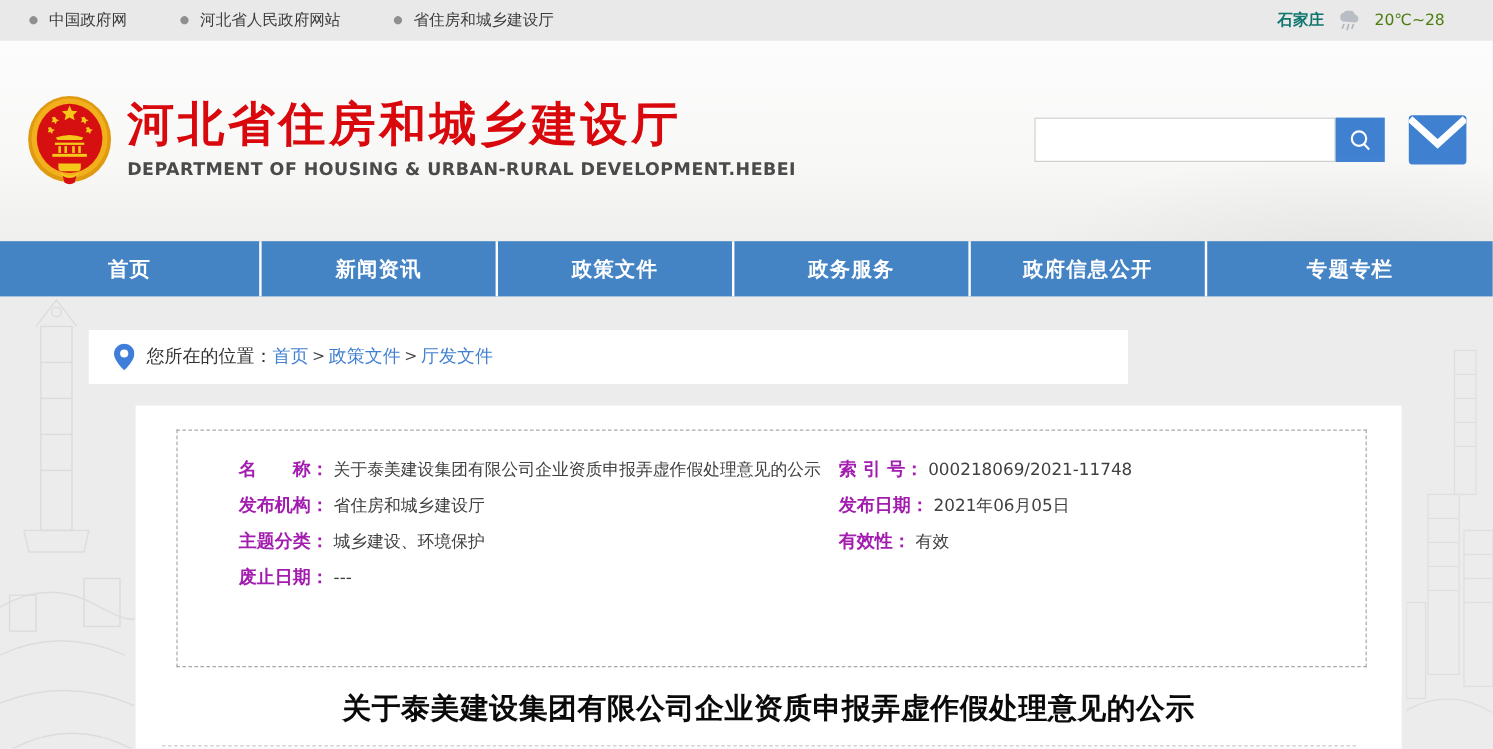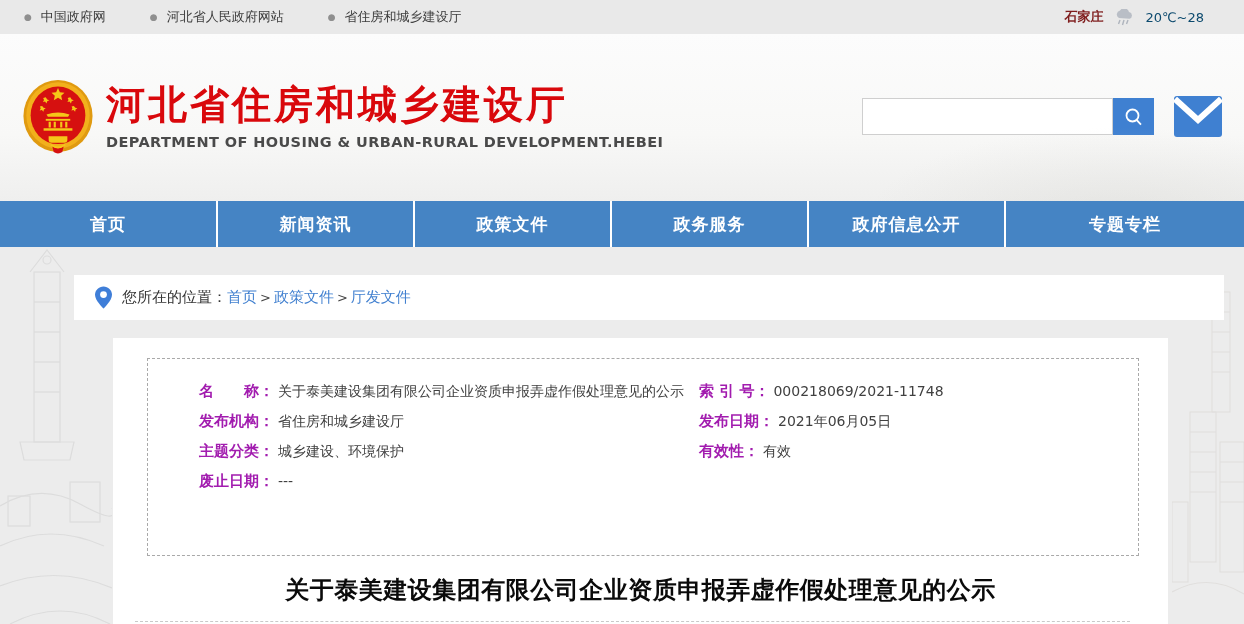--- a/index.html
+++ b/index.html
@@ -6,23 +6,23 @@
   html,body { width:1244px; height:624px; }
   body { font-family:"DejaVu Sans","Liberation Sans",sans-serif; background:#ececec; overflow:hidden; }
   .page { position:relative; width:1244px; height:624px; background:#ececec; }
 
   
   .topbar { position:absolute; top:0; left:0; right:0; height:34px; background:#e9e9e9;
             display:flex; align-items:center; padding:0 40px 0 24px; font-size:13px; color:#3c3c3c; }
   .topbar-link { display:flex; align-items:center; margin-right:44px; cursor:pointer; }
   .topbar-bullet { color:#8f8f8f; font-size:9px; margin-right:9px; line-height:1; }
   .topbar-right { margin-left:auto; display:flex; align-items:center; }
-  .topbar-city { font-weight:bold; color:#7f1d1d; margin-right:10px;margin-left:32px; }
+  .topbar-city { font-weight:bold; color:#0f766e; margin-right:10px;margin-left:32px; }
   .weather-icon { margin-right:10px; display:inline-flex; }
-  .topbar-temp { color:#0c4a6e; font-size:13px; }
+  .topbar-temp { color:#4d7c0f; font-size:13px; }
 
   
   .header { position:absolute; top:34px; left:0; right:0; height:167px;
             background:linear-gradient(180deg,#fcfcfc 0%,#f8f8f7 60%,#efefee 100%); }
   .header::after { content:""; position:absolute; right:0; bottom:0; width:420px; height:90px;
             background:radial-gradient(ellipse at 70% 120%, rgba(210,210,205,.35) 0%, rgba(210,210,205,0) 60%); }
   .brand { position:absolute; left:22px; top:42px; display:flex; align-items:flex-start; }
   .emblem { width:72px; height:76px; margin-top:2px; }
   .brand-text { margin-left:12px; padding-top:8px; }
   .site-title { color:#d9080c; font-size:39px; font-weight:bold; letter-spacing:3px; line-height:1.1; }
@@ -36,21 +36,21 @@
 
   
   .nav { position:absolute; top:201px; left:0; right:0; height:46px; background:#4584c4; display:flex; }
   .nav-item { display:flex; align-items:center; justify-content:center; color:#fff; font-size:17px;
             font-weight:bold; cursor:pointer; border-left:2px solid #fff; letter-spacing:1px; }
   .nav-item:first-child { border-left:none; flex:0 0 216px; }
   .nav-item:nth-child(n+2):nth-child(-n+5) { flex:0 0 197px; }
   .nav-item:last-child { flex:1; }
 
   
-  .crumb-bar { position:absolute; top:275px; left:74px; width:1150px; height:45px; background:#fff;
+  .crumb-bar { position:absolute; top:275px; left:74px; width:866px; height:45px; background:#fff;
             display:flex; align-items:center; padding-left:21px; font-size:15px; color:#333; }
   .pin-icon { margin-right:10px; display:inline-flex; }
   .crumb-link { color:#4180d0; cursor:pointer; text-decoration:none; }
   .crumb-sep { color:#444; margin:0 3px; font-size:13px; }
 
   
   .panel { position:absolute; top:338px; left:113px; width:1055px; height:286px; background:#fff; }
   .meta-box { position:absolute; top:20px; left:34px; width:992px; height:198px;
             border:1px dashed #a9a9a9; padding:23px 0 0 0; }
   .meta-grid { display:flex; }

